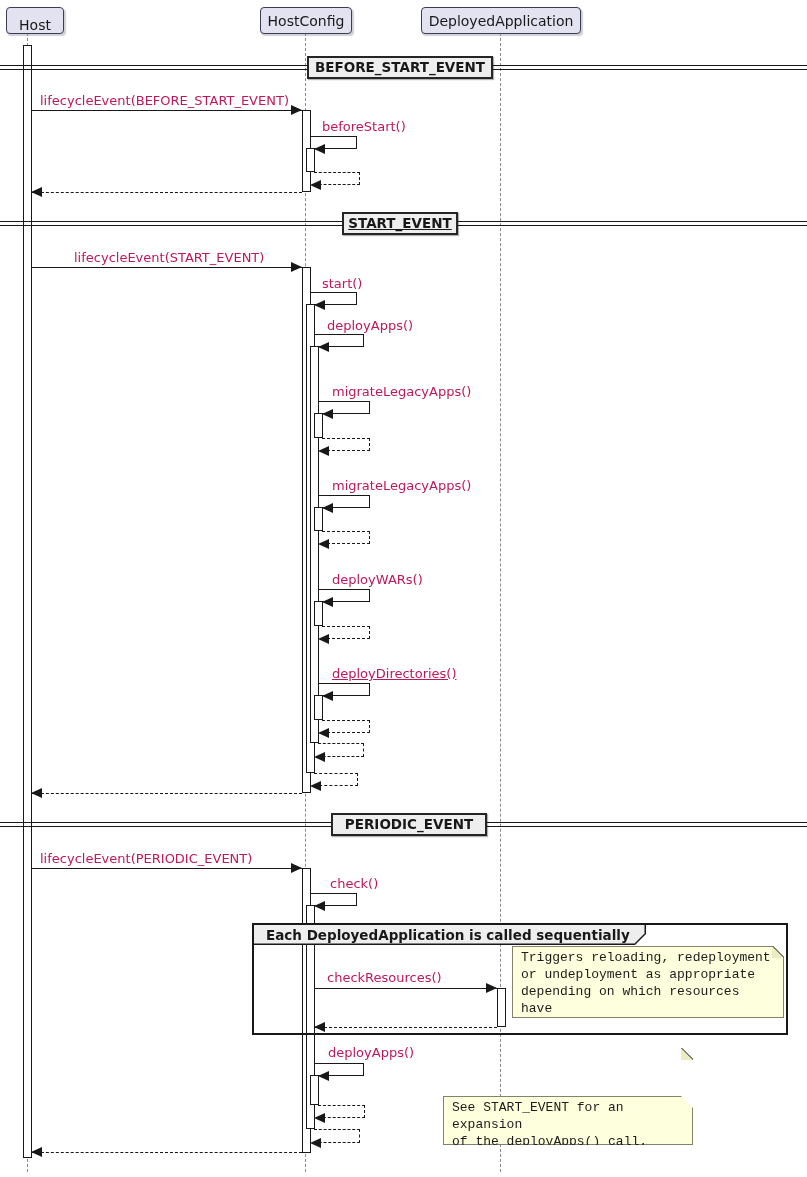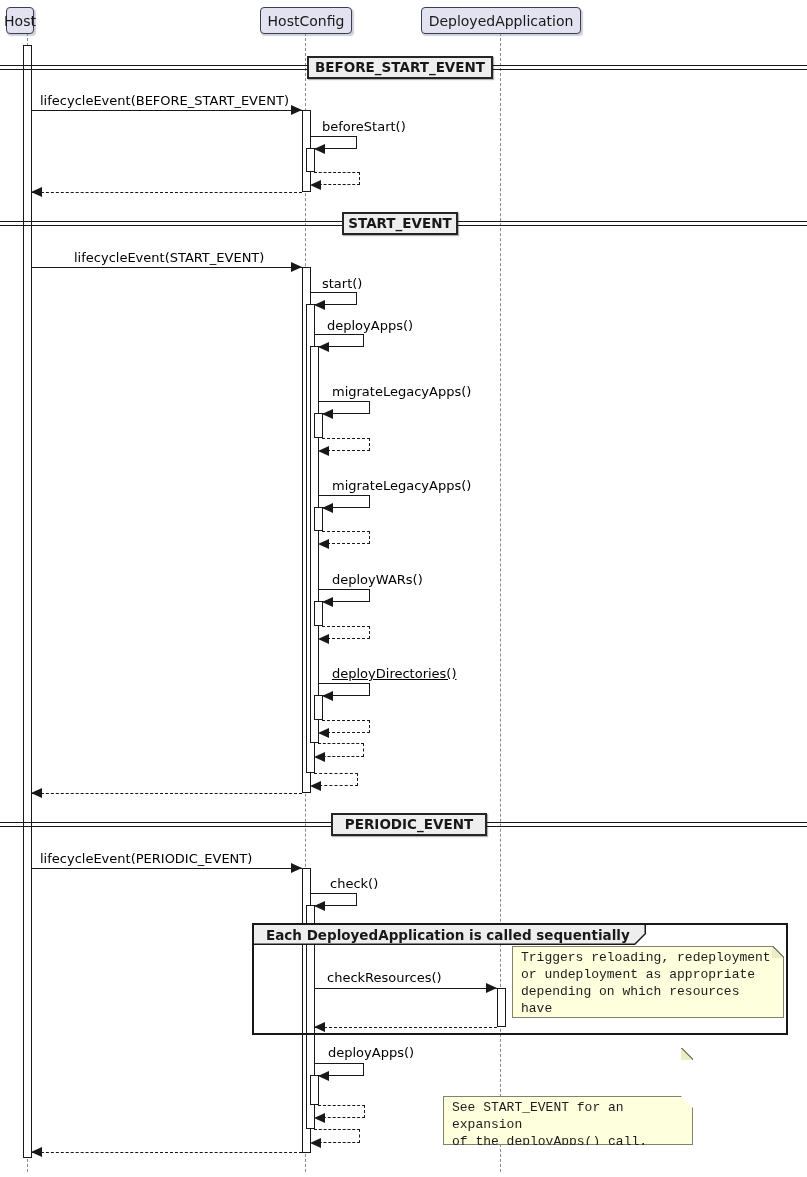--- a/index.html
+++ b/index.html
@@ -14,21 +14,21 @@
   .line{height:0;border-top:1px solid #181818;z-index:2;}
   .dline{height:0;border-top:1px dashed #181818;z-index:2;}
   
   .self{border-top:1px solid #181818;border-right:1px solid #181818;border-bottom:1px solid #181818;z-index:2;}
   .dself{border-top:1px dashed #181818;border-right:1px dashed #181818;border-bottom:1px dashed #181818;z-index:2;}
   
   .ah{width:0;height:0;border-top:5px solid transparent;border-bottom:5px solid transparent;z-index:4;}
   .ah.r{border-left:11px solid #181818;}
   .ah.l{border-right:11px solid #181818;}
   
-  .lbl{font-size:13px;line-height:15px;white-space:nowrap;z-index:5;color:#000000;}
+  .lbl{font-size:13px;line-height:15px;white-space:nowrap;z-index:5;color:#be185d;}
   
   .pbox{background:#E2E2F0;border:1.5px solid #3c3c55;border-radius:4px;z-index:6;
         display:flex;align-items:center;justify-content:center;font-size:14px;
         box-shadow:1.5px 2px 1px rgba(150,150,170,0.45);}
   
   .hline{left:0;width:807px;height:0;border-top:1px solid #181818;z-index:5;}
   .dbox{background:#EEEEEE;border:2px solid #252525;z-index:6;text-align:center;
         font-weight:bold;font-size:13.5px;line-height:19px;box-shadow:1px 1px 1px rgba(0,0,0,0.3);}
   
   .frame{border:2px solid #181818;z-index:6;background:transparent;}
@@ -152,32 +152,32 @@
   <div class="d bar" style="left:310px;top:346px;height:397px;"></div>
   <div class="d bar" style="left:314px;top:413px;height:25px;"></div>
   <div class="d bar" style="left:314px;top:507px;height:24px;"></div>
   <div class="d bar" style="left:314px;top:601px;height:25px;"></div>
   <div class="d bar" style="left:314px;top:695px;height:25px;"></div>
   <div class="d bar" style="left:302px;top:868px;height:285px;"></div>
   <div class="d bar" style="left:306px;top:905px;height:224px;"></div>
   <div class="d bar" style="left:310px;top:1075px;height:30px;"></div>
   <div class="d bar" style="left:497px;top:988px;height:39px;"></div>
 
-  <div class="d pbox" style="left:6px;top:7px;width:28px;height:27px;">
+  <div class="d pbox" style="left:6px;top:7px;width:58px;height:27px;align-items:flex-end;">
     <span>Host</span>
   </div>
   <div class="d pbox" style="left:260px;top:7px;width:92px;height:27px;">
     <span>HostConfig</span>
   </div>
   <div class="d pbox" style="left:421px;top:7px;width:160px;height:27px;">
     <span>DeployedApplication</span>
   </div>
 
   <div class="d dbox" style="left:307px;top:56px;width:186px;height:23px;">BEFORE_START_EVENT</div>
-  <div class="d dbox" style="left:342px;top:212px;width:116px;height:23px;">START_EVENT</div>
+  <div class="d dbox" style="left:342px;top:212px;width:116px;height:23px;text-decoration:underline;">START_EVENT</div>
   <div class="d dbox" style="left:331px;top:813px;width:156px;height:23px;">PERIODIC_EVENT</div>
 
   <div class="d frame" style="left:252px;top:923px;width:536px;height:112px;">
     <div class="ftabo">
       <div class="ftabi"></div>
     </div>
     <div class="ftext">Each DeployedApplication is called sequentially</div>
   </div>
 
   <div class="d note" style="left:512px;top:946px;width:272px;height:72px;">Triggers reloading, redeployment

